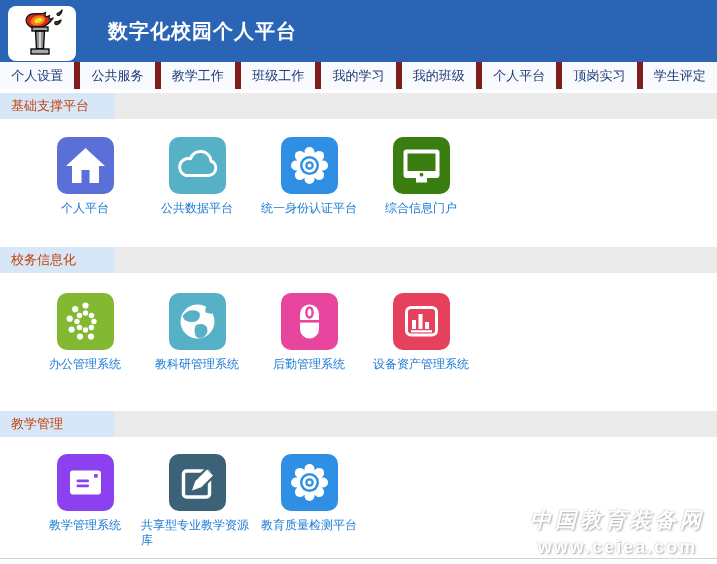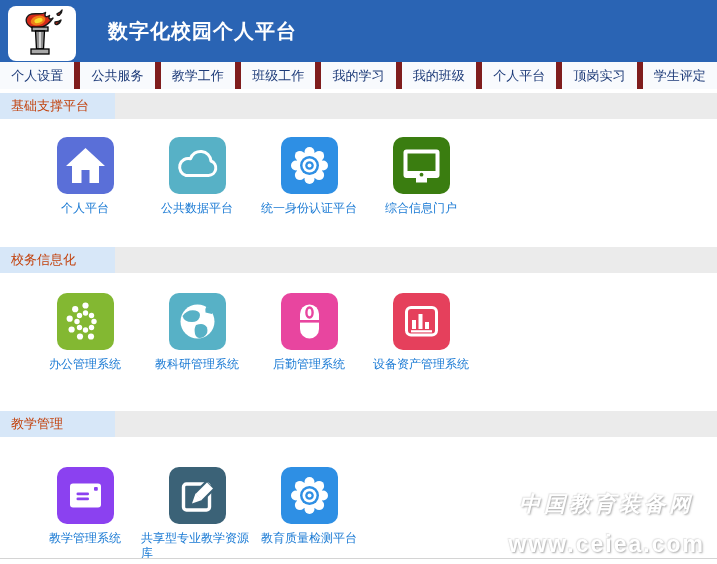--- a/index.html
+++ b/index.html
@@ -31,21 +31,21 @@
   .section-band { height:26px; display:flex; background:#ebebeb; }
   .band-label {
     width:115px; background:#d7e7f8; color:#c2410c;
     font-size:13px; line-height:26px; padding-left:11px;
   }
 
   
   .tile-row { display:flex; align-items:flex-start; padding-left:29px; }
   .row-1 { height:128px; padding-top:18px; }
   .row-2 { height:138px; padding-top:20px; }
-  .row-3 { height:118px; padding-top:30px; }
+  .row-3 { height:118px; padding-top:17px; }
   .tile { width:112px; display:flex; flex-direction:column; align-items:center; cursor:pointer; }
   .tile-icon {
     width:57px; height:57px; border-radius:10px;
     display:flex; align-items:center; justify-content:center; flex:none;
   }
   .tile-icon svg { display:block; }
   .tile-label {
     margin-top:7px; font-size:12px; line-height:15px; color:#1a7ad4; 
   }
 
@@ -56,21 +56,21 @@
     position:absolute; right:12px; bottom:6px; text-align:center;
     color:#fff; pointer-events:none;
   }
   .watermark .wm-line1 {
     font-family:"Liberation Serif", serif; font-size:21px; font-weight:bold;
     letter-spacing:4px; font-style:italic;
     text-shadow:1px 1px 2px rgba(150,150,150,.8), -1px -1px 1px rgba(230,230,230,.9);
     margin-top:42px;
   }
   .watermark .wm-line2 {
-    font-size:23px; font-weight:bold; letter-spacing:2px; margin-top:13px;
+    font-size:18px; font-weight:bold; letter-spacing:2px; margin-top:3px;
     text-shadow:1px 1px 2px rgba(150,150,150,.8), -1px -1px 1px rgba(230,230,230,.9);
   }
 </style>
 </head>
 <body>
 
 <div class="header">
   <div class="logo-box">
     <svg width="50" height="48" viewBox="0 0 50 48">
       <g stroke="#1a1a1a" stroke-width="1.4" stroke-linejoin="round">

